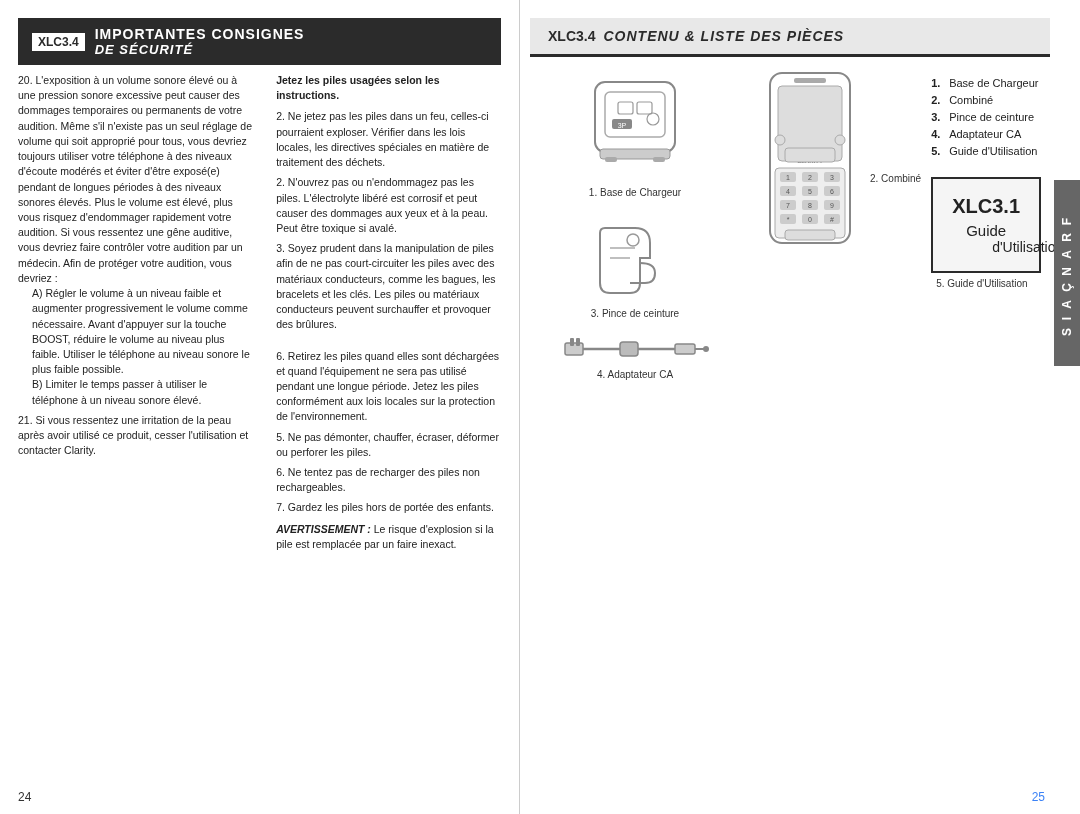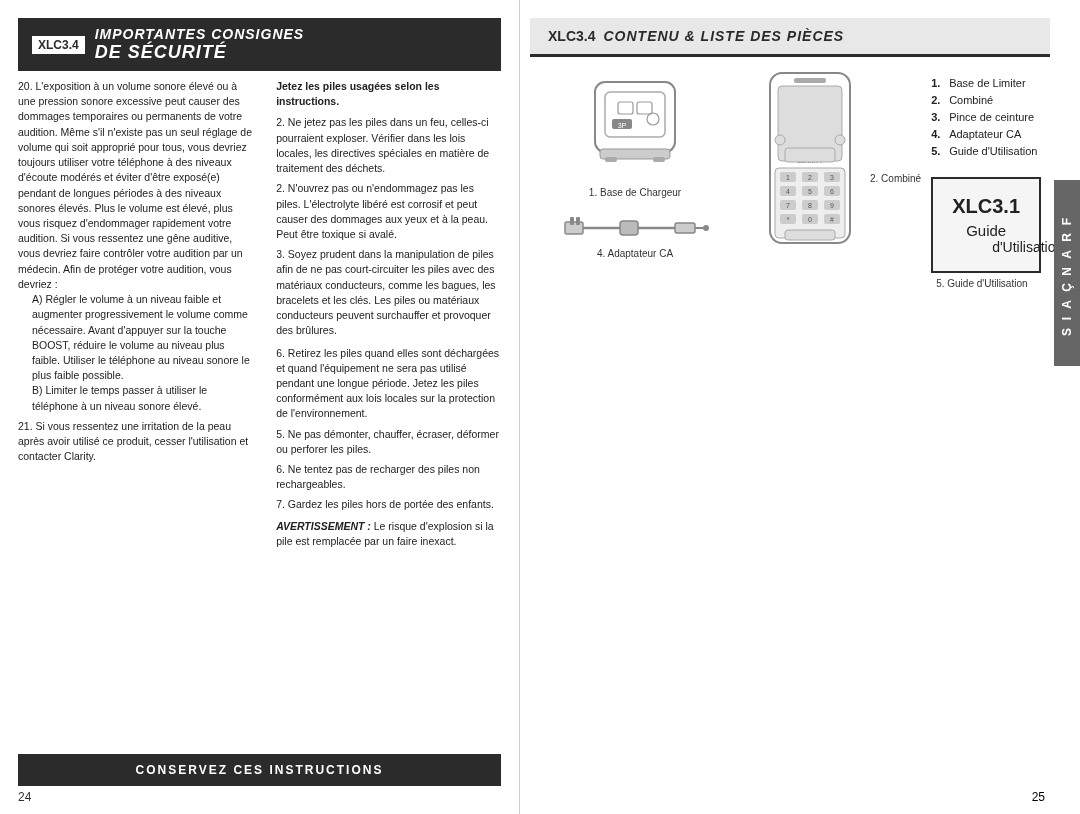--- a/index.html
+++ b/index.html
@@ -45,27 +45,26 @@
     }
 
     .left-header .title-block {
       display: flex;
       flex-direction: column;
     }
 
     .left-header .title-line1 {
       font-size: 14px;
       font-weight: bold;
-      font-style: italic;
       letter-spacing: 1px;
       text-transform: uppercase;
     }
 
     .left-header .title-line2 {
-      font-size: 18px;
+      font-size: 13px;
       font-weight: bold;
       font-style: italic;
       letter-spacing: 1px;
       text-transform: uppercase;
     }
 
     .left-footer {
       background: #2b2b2b;
       color: #fff;
       text-align: center;
@@ -174,30 +173,29 @@
       <p style="font-size:10.5px; line-height:1.45;">20.  L'exposition à un volume sonore élevé ou à une pression sonore excessive peut causer des dommages temporaires ou permanents de votre audition. Même s'il n'existe pas un seul réglage de volume qui soit approprié pour tous, vous devriez toujours utiliser votre téléphone à des niveaux d'écoute modérés et éviter d'être exposé(e) pendant de longues périodes à des niveaux sonores élevés. Plus le volume est élevé, plus vous risquez d'endommager rapidement votre audition. Si vous ressentez une gêne auditive, vous devriez faire contrôler votre audition par un médecin. Afin de protéger votre audition, vous devriez :</p>
       <p class="indent" style="margin-left:14px; font-size:10.5px; line-height:1.45;">A) Régler le volume à un niveau faible et augmenter progressivement le volume comme nécessaire. Avant d'appuyer sur la touche BOOST, réduire le volume au niveau plus faible. Utiliser le téléphone au niveau sonore le plus faible possible.</p>
       <p class="indent" style="margin-left:14px; font-size:10.5px; line-height:1.45;">B) Limiter le temps passer à utiliser le téléphone à un niveau sonore élevé.</p>
       <p style="font-size:10.5px; line-height:1.45; margin-top:5px;">21. Si vous ressentez une irritation de la peau après avoir utilisé ce produit, cesser l'utilisation et contacter Clarity.</p>
     </div>
 
     <div class="left-col2">
       <p style="font-weight:bold; font-size:10.5px; line-height:1.45; margin-bottom:6px;">Jetez les piles usagées selon les instructions.</p>
       <p style="font-size:10.5px; line-height:1.45; margin-bottom:5px;">2. Ne jetez pas les piles dans un feu, celles-ci pourraient exploser. Vérifier dans les lois locales, les directives spéciales en matière de traitement des déchets.</p>
       <p style="font-size:10.5px; line-height:1.45; margin-bottom:5px;">2. N'ouvrez pas ou n'endommagez pas les piles. L'électrolyte libéré est corrosif et peut causer des dommages aux yeux et à la peau. Peut être toxique si avalé.</p>
-      <p style="font-size:10.5px; line-height:1.45; margin-bottom:7px;">3. Soyez prudent dans la manipulation de piles afin de ne pas court-circuiter les piles avec des matériaux conducteurs, comme les bagues, les bracelets et les clés. Les piles ou matériaux conducteurs peuvent surchauffer et provoquer des brûlures.</p>
+      <p style="font-size:10.5px; line-height:1.45; margin-bottom:16px;">3. Soyez prudent dans la manipulation de piles afin de ne pas court-circuiter les piles avec des matériaux conducteurs, comme les bagues, les bracelets et les clés. Les piles ou matériaux conducteurs peuvent surchauffer et provoquer des brûlures.</p>
       <p style="font-size:10.5px; line-height:1.45; margin-bottom:5px;">6. Retirez les piles quand elles sont déchargées et quand l'équipement ne sera pas utilisé pendant une longue période. Jetez les piles conformément aux lois locales sur la protection de l'environnement.</p>
       <p style="font-size:10.5px; line-height:1.45; margin-bottom:5px;">5. Ne pas démonter, chauffer, écraser, déformer ou perforer les piles.</p>
       <p style="font-size:10.5px; line-height:1.45; margin-bottom:5px;">6. Ne tentez pas de recharger des piles non rechargeables.</p>
       <p style="font-size:10.5px; line-height:1.45; margin-bottom:5px;">7. Gardez les piles hors de portée des enfants.</p>
       <p style="font-size:10.5px; line-height:1.45; margin-top:6px;"><span style="font-weight:bold; font-style:italic;">AVERTISSEMENT :</span><span> Le risque d'explosion si la pile est remplacée par un faire inexact.</span></p>
     </div>
   </div>
 
-  <div class="left-footer">CONSERVEZ CES INSTRUCTIONS</div>
 
   <div class="page-number-left">24</div>
 </div>
 
 <div class="page-right">
 
   <div class="right-header" style="background:#e8e8e8; border-bottom: 3px solid #2b2b2b; padding:10px 18px; display:flex; align-items:center; gap:8px; margin: 18px 30px 0 10px;">
     <span class="model-tag-right" style="font-weight:bold; font-size:14px;">XLC3.4</span>
     <span class="title-right" style="font-size:14px; font-weight:bold; font-style:italic; letter-spacing:1px; text-transform:uppercase;">Contenu &amp; Liste des Pièces</span>
   </div>
@@ -221,20 +219,32 @@
           <text x="52" y="61" font-size="7" fill="#fff" text-anchor="middle">3P</text>
 
           <rect x="30" y="82" width="70" height="10" rx="3" fill="#ccc" stroke="#999" stroke-width="1"></rect>
 
           <rect x="35" y="90" width="12" height="5" rx="2" fill="#aaa"></rect>
           <rect x="83" y="90" width="12" height="5" rx="2" fill="#aaa"></rect>
         </svg>
         <span style="font-size:10px; color:#333; text-align:center;">1.  Base de Chargeur</span>
       </div>
 
+      <div style="display:flex; flex-direction:column; align-items:center; width:100%;">
+        <svg width="120" height="100" viewBox="0 0 120 100">
+
+          <path d="M30 20 Q25 20 25 25 L25 75 Q25 85 35 85 L55 85 Q65 85 65 75 L65 50 L75 50 L75 35 Q75 20 60 20 Z" fill="none" stroke="#888" stroke-width="2"></path>
+          <path d="M35 40 L60 40" stroke="#aaa" stroke-width="1.5"></path>
+          <path d="M35 50 L55 50" stroke="#aaa" stroke-width="1.5"></path>
+
+          <path d="M65 55 Q80 55 80 65 Q80 75 70 75 L55 75" fill="none" stroke="#888" stroke-width="2"></path>
+          <circle cx="58" cy="32" r="6" fill="none" stroke="#999" stroke-width="1.5"></circle>
+        </svg>
+        <span style="font-size:10px; color:#333; text-align:center;">3.  Pince de ceinture</span>
+      </div>
 
       <div style="display:flex; flex-direction:column; align-items:center; width:100%;">
         <svg width="150" height="40" viewBox="0 0 150 40">
 
           <rect x="5" y="14" width="18" height="12" rx="2" fill="#ccc" stroke="#888" stroke-width="1.5"></rect>
           <rect x="10" y="9" width="4" height="8" rx="1" fill="#888"></rect>
           <rect x="16" y="9" width="4" height="8" rx="1" fill="#888"></rect>
 
           <line x1="23" y1="20" x2="60" y2="20" stroke="#888" stroke-width="2.5"></line>
 
@@ -298,21 +308,21 @@
 
             <circle cx="30" cy="72" r="5" fill="#ddd" stroke="#aaa" stroke-width="1"></circle>
             <circle cx="90" cy="72" r="5" fill="#ddd" stroke="#aaa" stroke-width="1"></circle>
           </svg>
           <span style="font-size:10px; color:#333; text-align:center;">2.  Combiné</span>
         </div>
 
         <div style="flex:1; padding-top:10px;">
           <div class="part-item" style="display:flex; align-items:flex-start; margin-bottom:5px; font-size:11px;">
             <span class="part-num" style="font-weight:bold; margin-right:4px;">1.</span>
-            <span>Base de Limiter</span>
+            <span>Base de Chargeur</span>
           </div>
           <div class="part-item" style="display:flex; align-items:flex-start; margin-bottom:5px; font-size:11px;">
             <span class="part-num" style="font-weight:bold; margin-right:4px;">2.</span>
             <span>Combiné</span>
           </div>
           <div class="part-item" style="display:flex; align-items:flex-start; margin-bottom:5px; font-size:11px;">
             <span class="part-num" style="font-weight:bold; margin-right:4px;">3.</span>
             <span>Pince de ceinture</span>
           </div>
           <div class="part-item" style="display:flex; align-items:flex-start; margin-bottom:5px; font-size:11px;">
@@ -341,14 +351,14 @@
     <span style="font-size:12px; font-weight:bold; writing-mode:vertical-rl; letter-spacing:8px; transform:rotate(180deg); color:#fff;">F</span>
     <span style="font-size:12px; font-weight:bold; writing-mode:vertical-rl; letter-spacing:8px; transform:rotate(180deg); color:#fff;">R</span>
     <span style="font-size:12px; font-weight:bold; writing-mode:vertical-rl; letter-spacing:8px; transform:rotate(180deg); color:#fff;">A</span>
     <span style="font-size:12px; font-weight:bold; writing-mode:vertical-rl; letter-spacing:8px; transform:rotate(180deg); color:#fff;">N</span>
     <span style="font-size:12px; font-weight:bold; writing-mode:vertical-rl; letter-spacing:8px; transform:rotate(180deg); color:#fff;">Ç</span>
     <span style="font-size:12px; font-weight:bold; writing-mode:vertical-rl; letter-spacing:8px; transform:rotate(180deg); color:#fff;">A</span>
     <span style="font-size:12px; font-weight:bold; writing-mode:vertical-rl; letter-spacing:8px; transform:rotate(180deg); color:#fff;">I</span>
     <span style="font-size:12px; font-weight:bold; writing-mode:vertical-rl; letter-spacing:8px; transform:rotate(180deg); color:#fff;">S</span>
   </div>
 
-  <div class="page-number-right" style="position:absolute; bottom:10px; right:35px; font-size:12px; color:#000000;">25</div>
+  <div class="page-number-right" style="position:absolute; bottom:10px; right:35px; font-size:12px; color:#3b82f6;">25</div>
 </div>
 
 </body></html>

